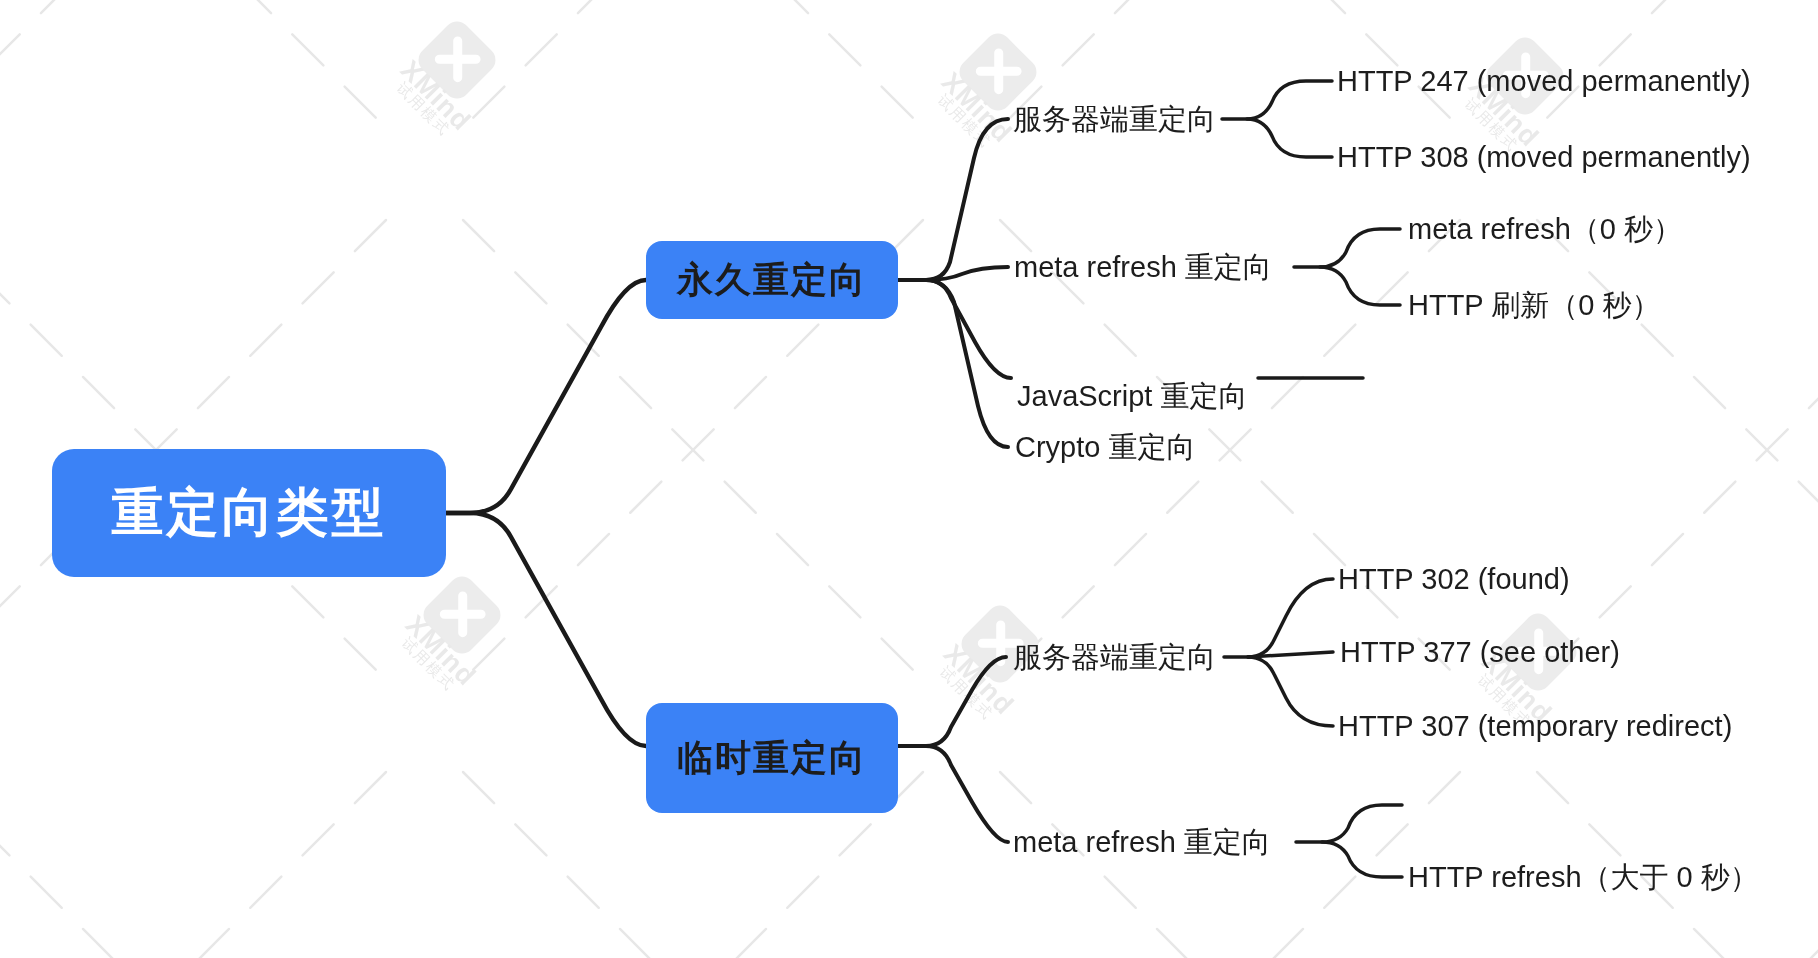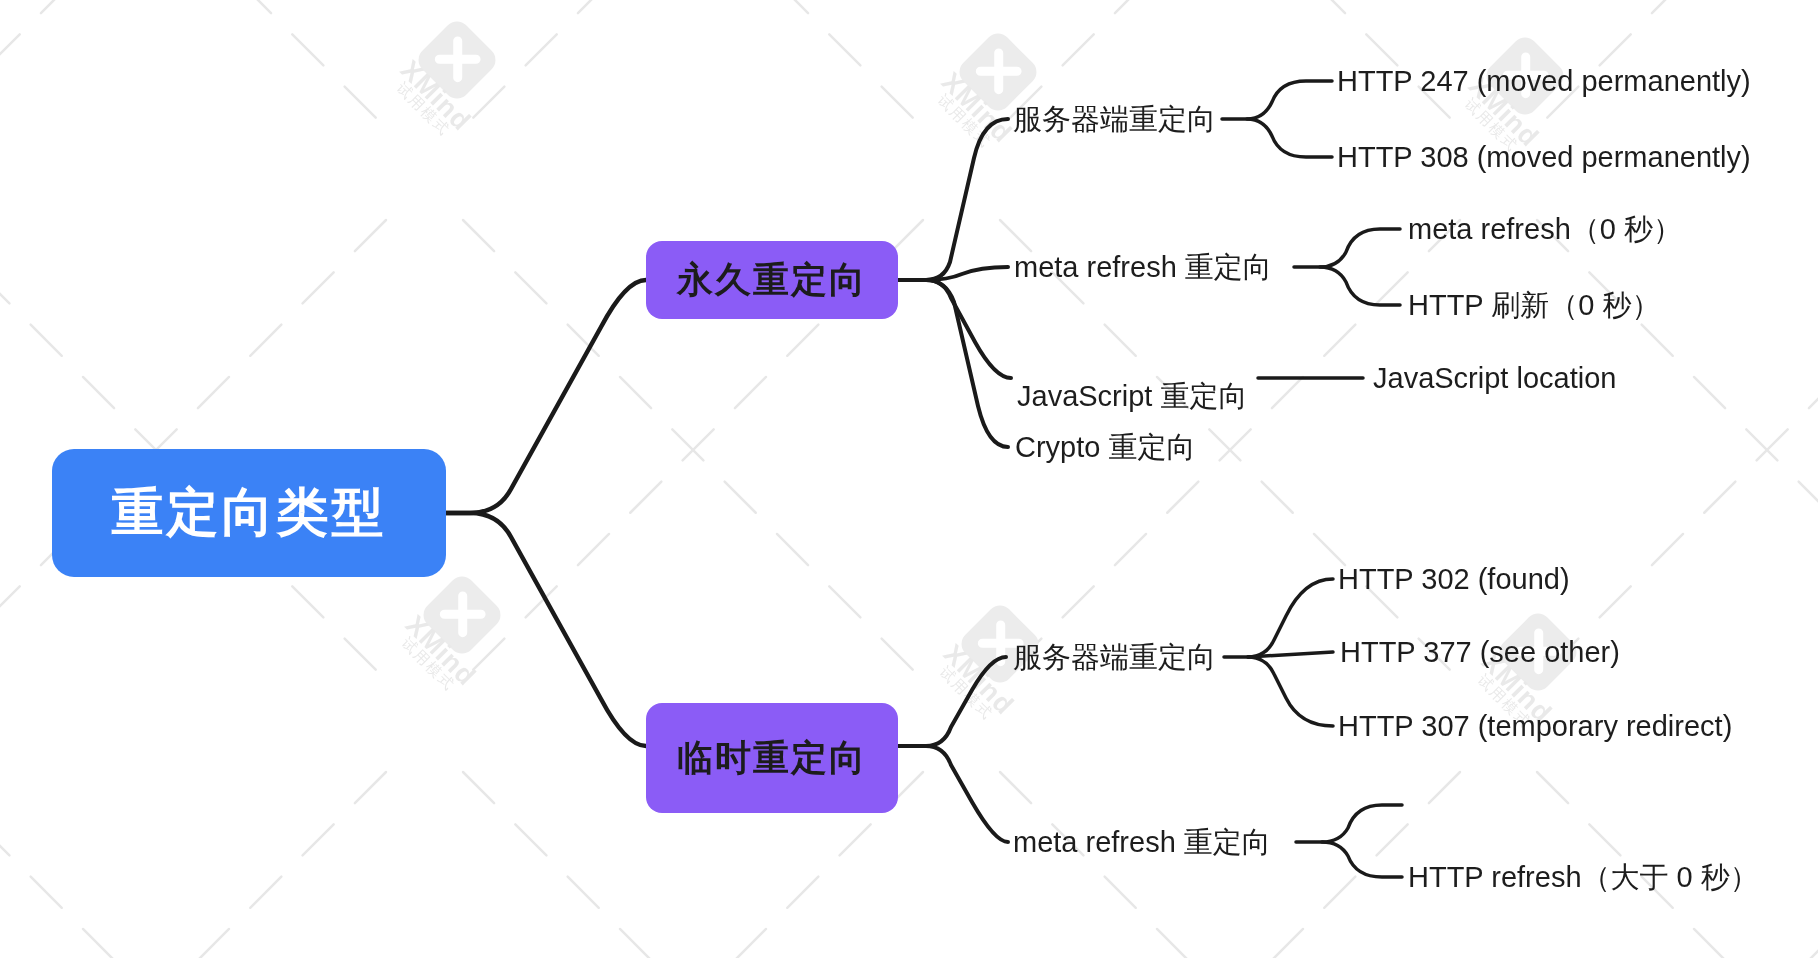--- a/index.html
+++ b/index.html
@@ -20,21 +20,21 @@
     transform:rotate(45deg);transform-origin:0 50%;white-space:nowrap;letter-spacing:2px;
   }
   
   .topic-root{
     position:absolute;left:52px;top:449px;width:394px;height:128px;
     background:#3b82f6;border-radius:22px;color:#ffffff;
     font-size:52px;font-weight:bold;letter-spacing:3px;
     display:flex;align-items:center;justify-content:center;z-index:3;
   }
   .topic-branch{
-    position:absolute;background:#8b5cf6;border-radius:16px;color:#1c1c1c;
+    position:absolute;background:#3b82f6;border-radius:16px;color:#1c1c1c;
     font-size:36px;font-weight:bold;letter-spacing:2px;
     display:flex;align-items:center;justify-content:center;z-index:3;
   }
   .branch-1{left:646px;top:241px;width:252px;height:78px;}
   .branch-2{left:646px;top:703px;width:252px;height:110px;}
   .leaf{
     position:absolute;transform:translateY(-50%);white-space:nowrap;
     font-size:29px;color:#1d1d1d;z-index:3;line-height:1;
   }
   .links{z-index:2;}
@@ -155,21 +155,20 @@
 
   <span class="leaf" style="left:1013px;top:119px">服务器端重定向</span>
   <span class="leaf" style="left:1014px;top:267px">meta refresh 重定向</span>
   <span class="leaf" style="left:1017px;top:396px">JavaScript 重定向</span>
   <span class="leaf" style="left:1015px;top:447px">Crypto 重定向</span>
 
   <span class="leaf" style="left:1337px;top:81px">HTTP 247 (moved permanently)</span>
   <span class="leaf" style="left:1337px;top:157px">HTTP 308 (moved permanently)</span>
   <span class="leaf" style="left:1408px;top:229px">meta refresh（0 秒）</span>
   <span class="leaf" style="left:1408px;top:305px">HTTP 刷新（0 秒）</span>
-  <span class="leaf" style="left:1373px;top:378px">JavaScript location</span>
 
   <span class="leaf" style="left:1013px;top:657px">服务器端重定向</span>
   <span class="leaf" style="left:1013px;top:842px">meta refresh 重定向</span>
 
   <span class="leaf" style="left:1338px;top:579px">HTTP 302 (found)</span>
   <span class="leaf" style="left:1340px;top:652px">HTTP 377 (see other)</span>
   <span class="leaf" style="left:1338px;top:726px">HTTP 307 (temporary redirect)</span>
   <span class="leaf" style="left:1408px;top:877px">HTTP refresh（大于 0 秒）</span>
 
 </div>

